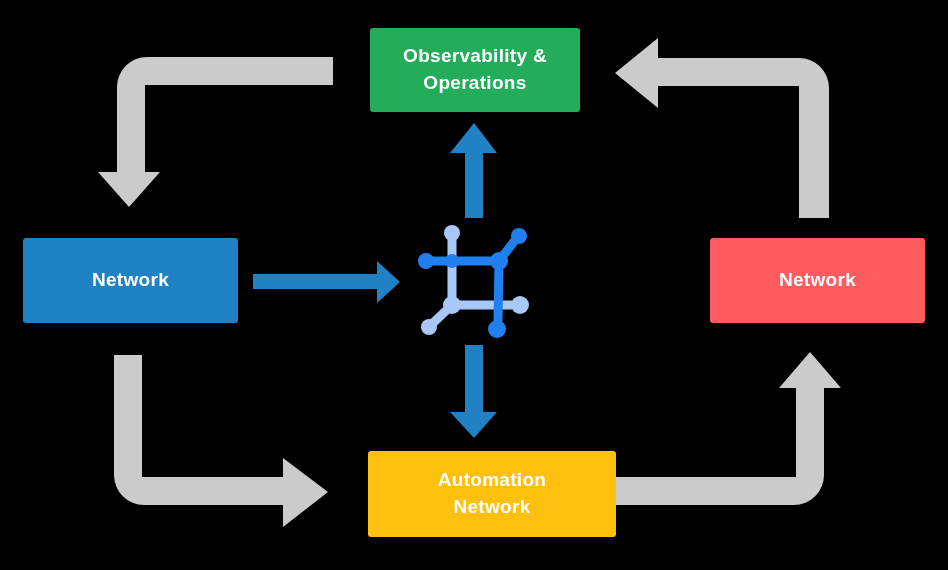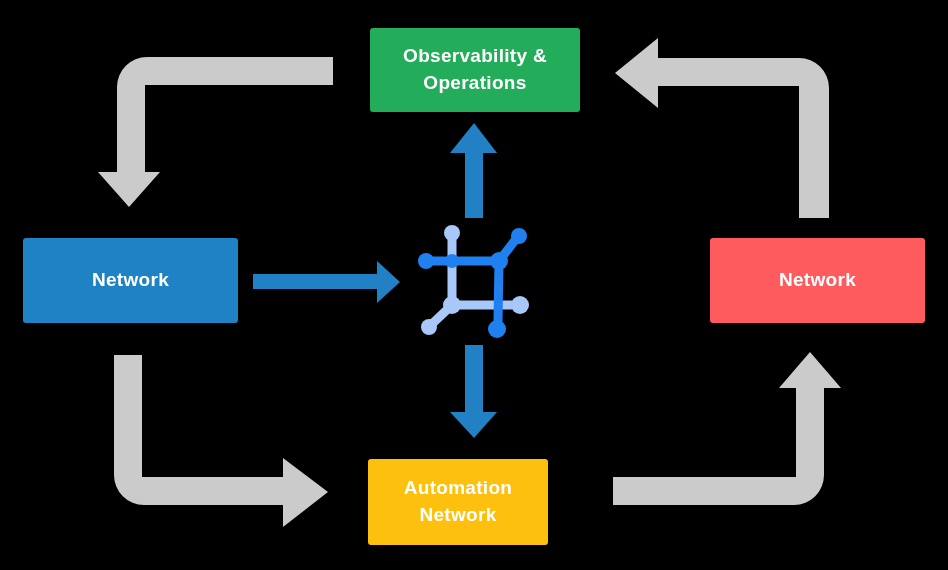--- a/index.html
+++ b/index.html
@@ -27,21 +27,21 @@
     text-align: center;
     color: var(--text-white, #fff);
     font-size: 19px;
     font-weight: 600;
     line-height: 1.4;
     letter-spacing: 0.3px;
   }
   .node-observability   { left: 370px; top: 28px;  width: 210px; height: 84px; background: var(--node-green); }
   .node-operations      { left: 23px;  top: 238px; width: 215px; height: 85px; background: var(--node-blue); }
   .node-infrastructure  { left: 710px; top: 238px; width: 215px; height: 85px; background: var(--node-red); }
-  .node-automation      { left: 368px; top: 451px; width: 180px; height: 86px; background: var(--node-yellow); margin-top: 8px; }
+  .node-automation      { left: 368px; top: 451px; width: 248px; height: 86px; background: var(--node-yellow); }
 </style>
 </head>
 <body>
 
 <div class="canvas">
 
   <svg class="layer" width="948" height="570" viewBox="0 0 948 570" aria-hidden="true">
 
     <g>
       <path class="arrow-gray" d="M 333 57 L 147 57 A 30 30 0 0 0 117 87 L 117 172

